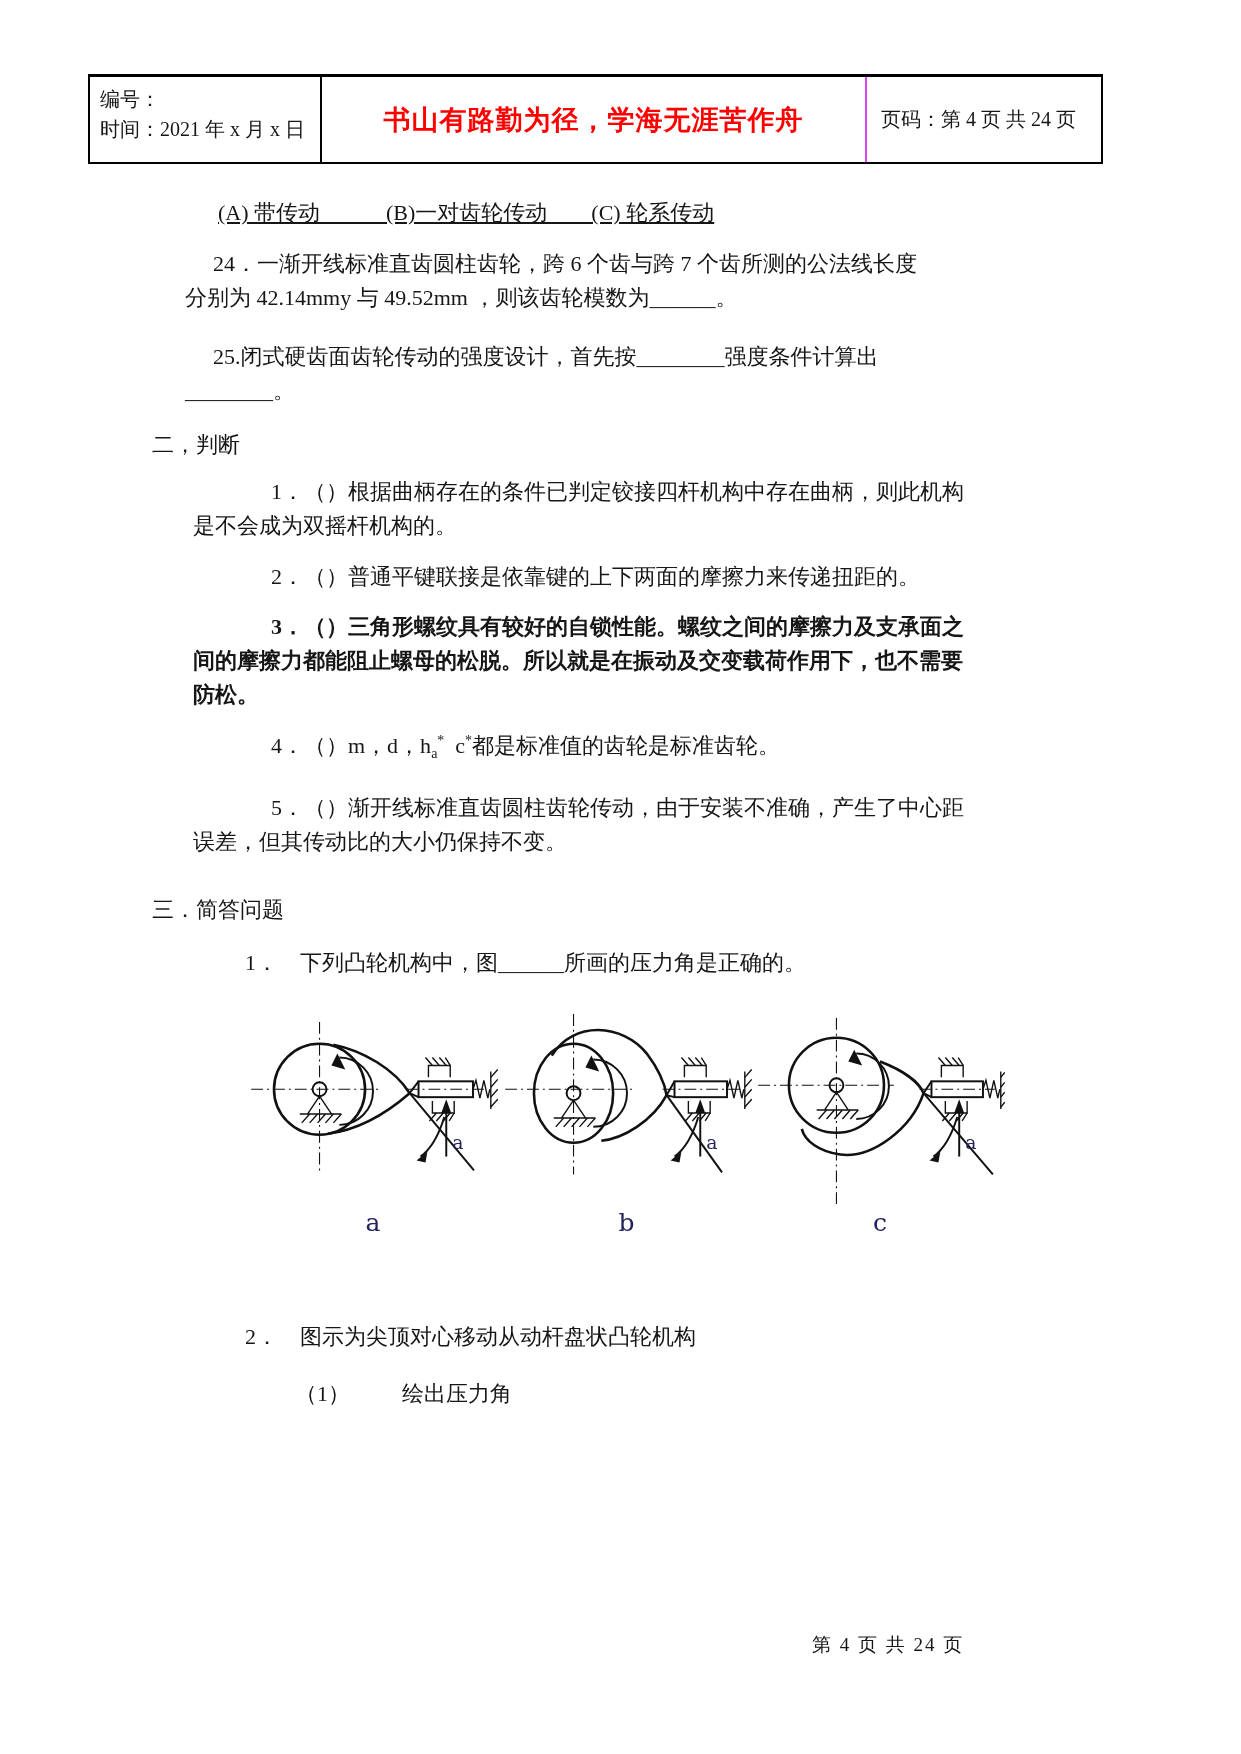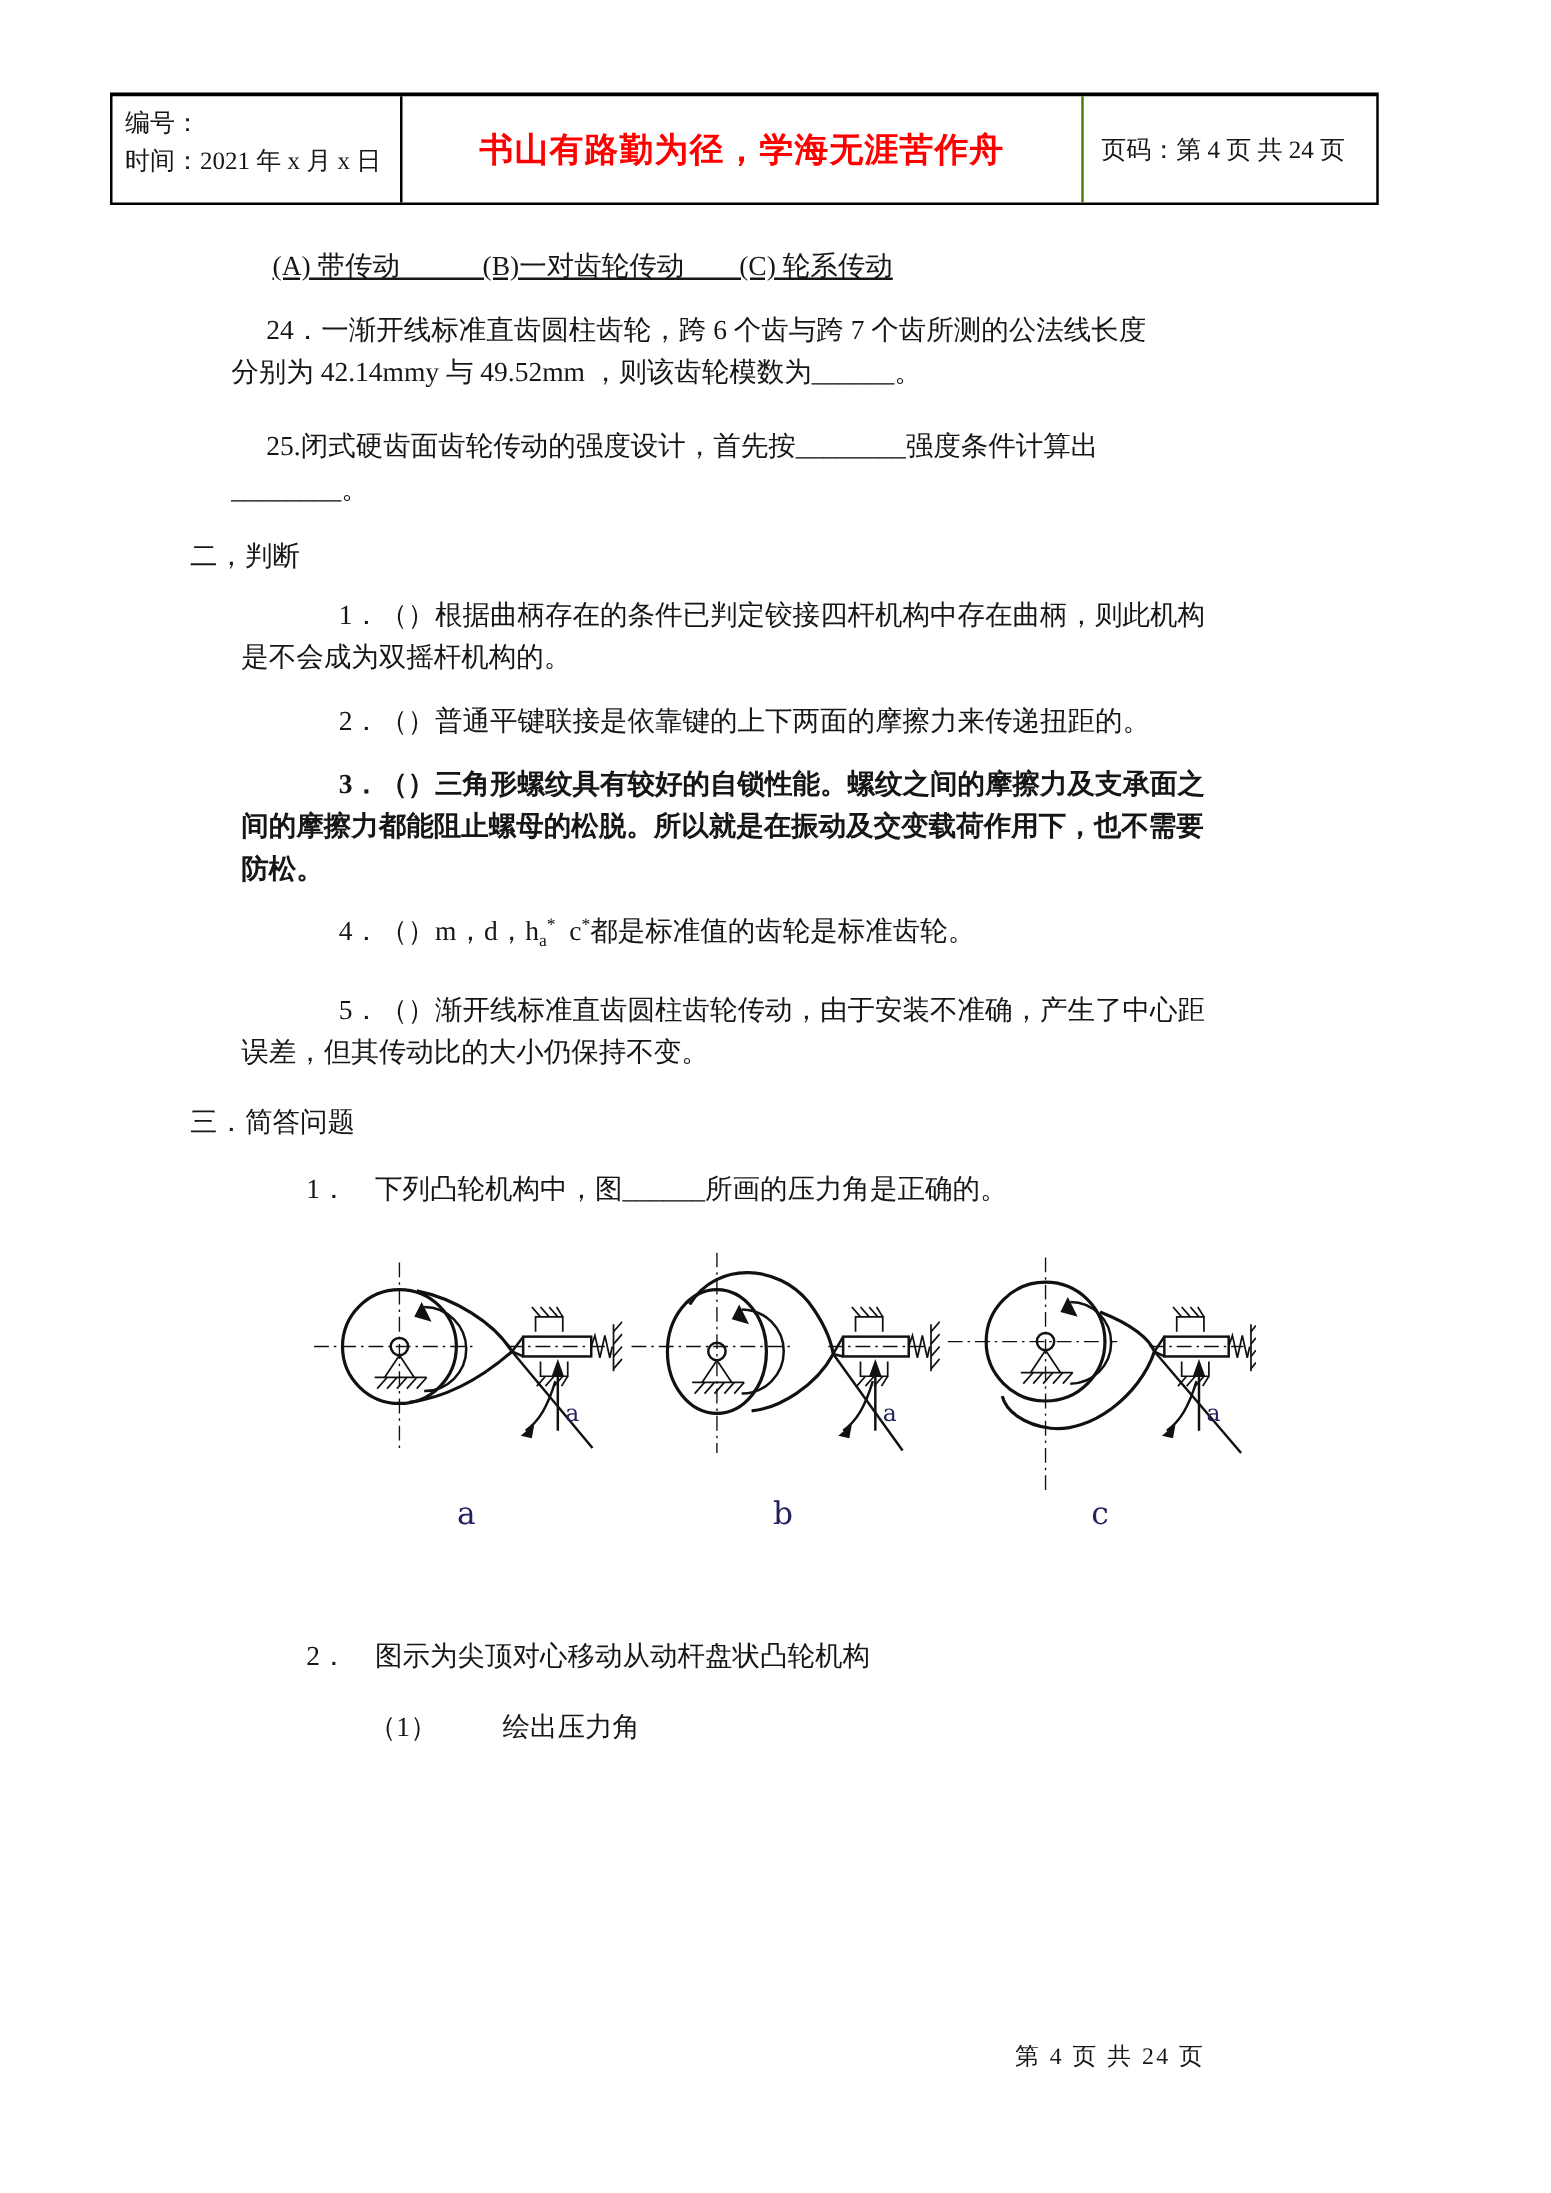--- a/index.html
+++ b/index.html
@@ -10,34 +10,34 @@
   
   .header-box{
     position:absolute;left:88px;top:74px;width:1015px;height:90px;
     display:flex;box-sizing:border-box;
     border-top:3px solid #000;border-bottom:2px solid #000;
     border-left:2px solid #000;border-right:2px solid #000;
   }
   .h-cell{box-sizing:border-box;}
   .h-cell1{width:230px;padding:7px 0 0 10px;font-size:20px;line-height:30px;}
   .h-cell2{flex:1;display:flex;align-items:center;justify-content:center;
-    border-left:2px solid #000;border-right:2px solid #4d7c0f;
+    border-left:2px solid #000;border-right:2px solid #d946ef;
     color:#ff0000;font-weight:bold;font-size:27px;letter-spacing:1px;}
   .h-cell3{width:234px;display:flex;align-items:center;padding-left:14px;font-size:20px;}
   
   .content{position:absolute;left:152px;top:196px;width:853px;font-size:22px;line-height:34px;}
   .para{margin:0;white-space:pre-wrap;}
   .p-options{text-indent:66px;text-decoration:underline;}
   .p-q24{margin-top:17px;padding-left:33px;text-indent:28px;}
   .p-q25{margin-top:25px;padding-left:33px;text-indent:28px;}
   .p-sec2{margin-top:20px;}
   .p-j{text-indent:78px;margin-left:41px;}
   .mt13{margin-top:13px;} .mt17{margin-top:17px;} .mt16{margin-top:16px;font-weight:bold;}
   .mt12{margin-top:12px;} .mt20{margin-top:20px;}
-  .p-sec3{margin-top:22px;}
+  .p-sec3{margin-top:34px;}
   .p-s1{margin-top:19px;text-indent:93px;}
   .p-s2{margin-top:80px;text-indent:93px;}
   .p-sub{margin-top:23px;padding-left:143px;}
   .p-sub .sub-text{margin-left:52px;}
   sub{font-size:14px;vertical-align:-5px;}
   sup{font-size:14px;vertical-align:8px;}
   
   .figure{margin-top:34px;margin-left:96px;width:757px;display:flex;justify-content:space-between;}
   .fig-item{width:250px;}
   .fig-caption{text-align:center;margin-top:-6px;font-size:25px;color:#22225e;

